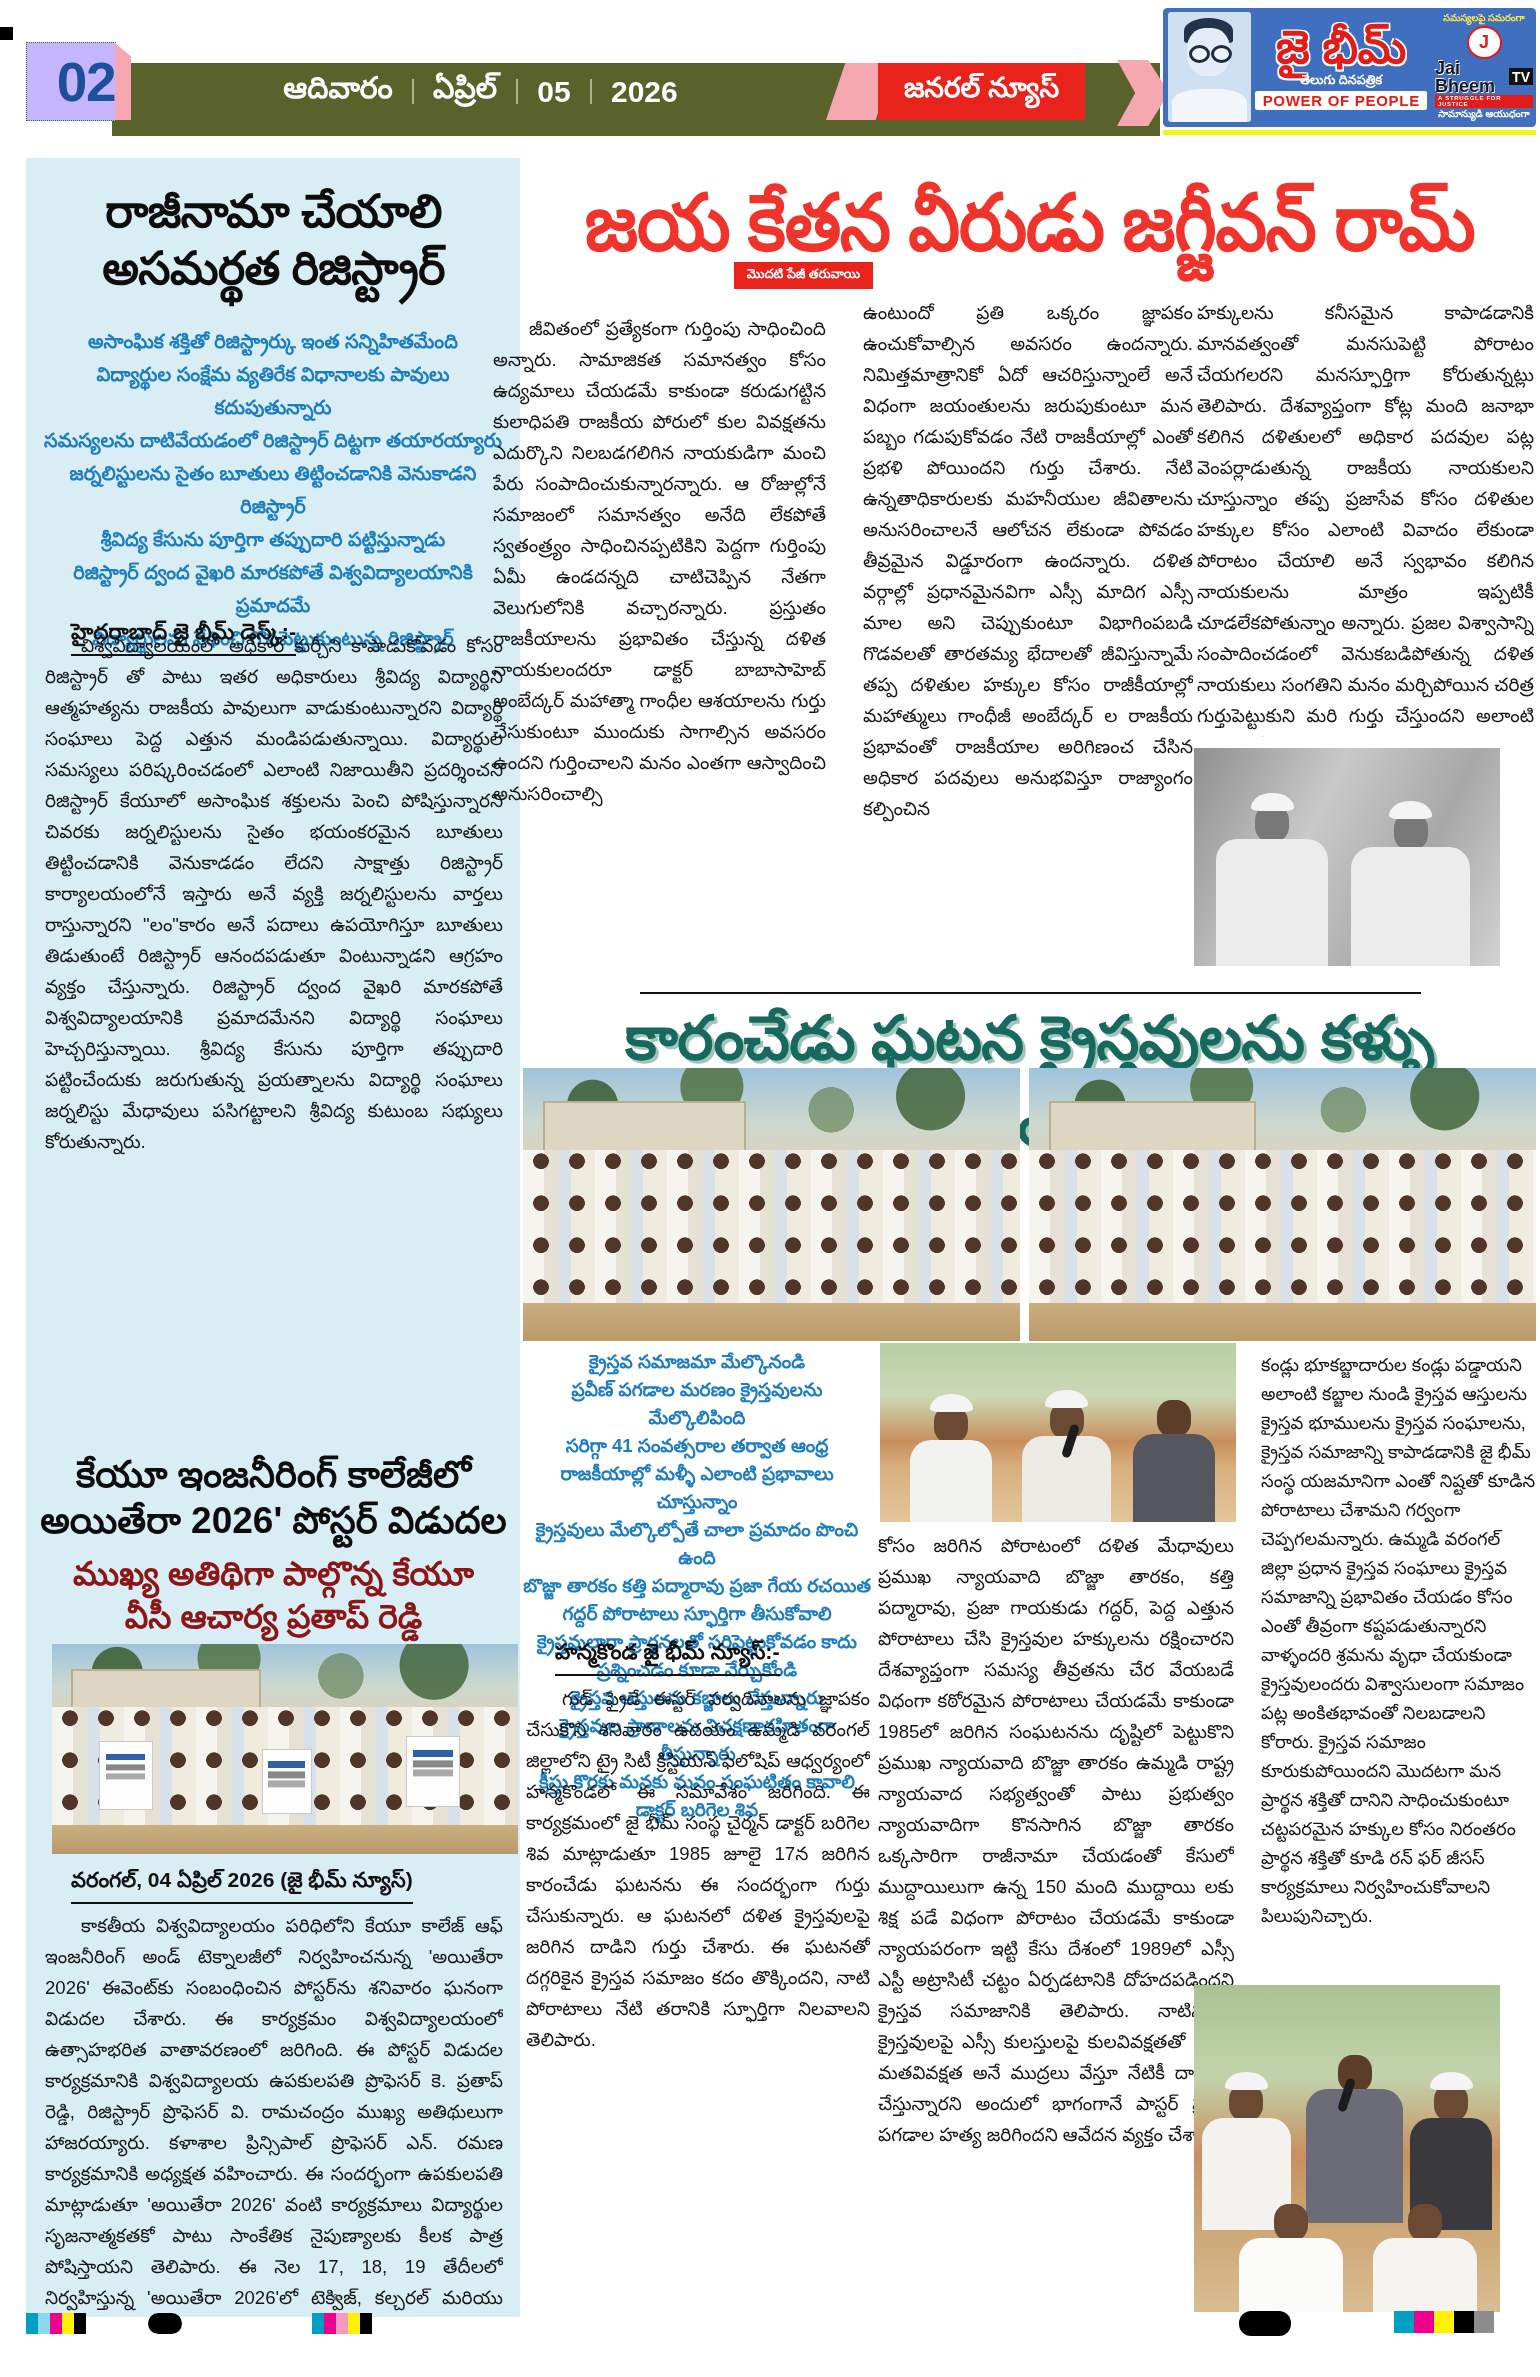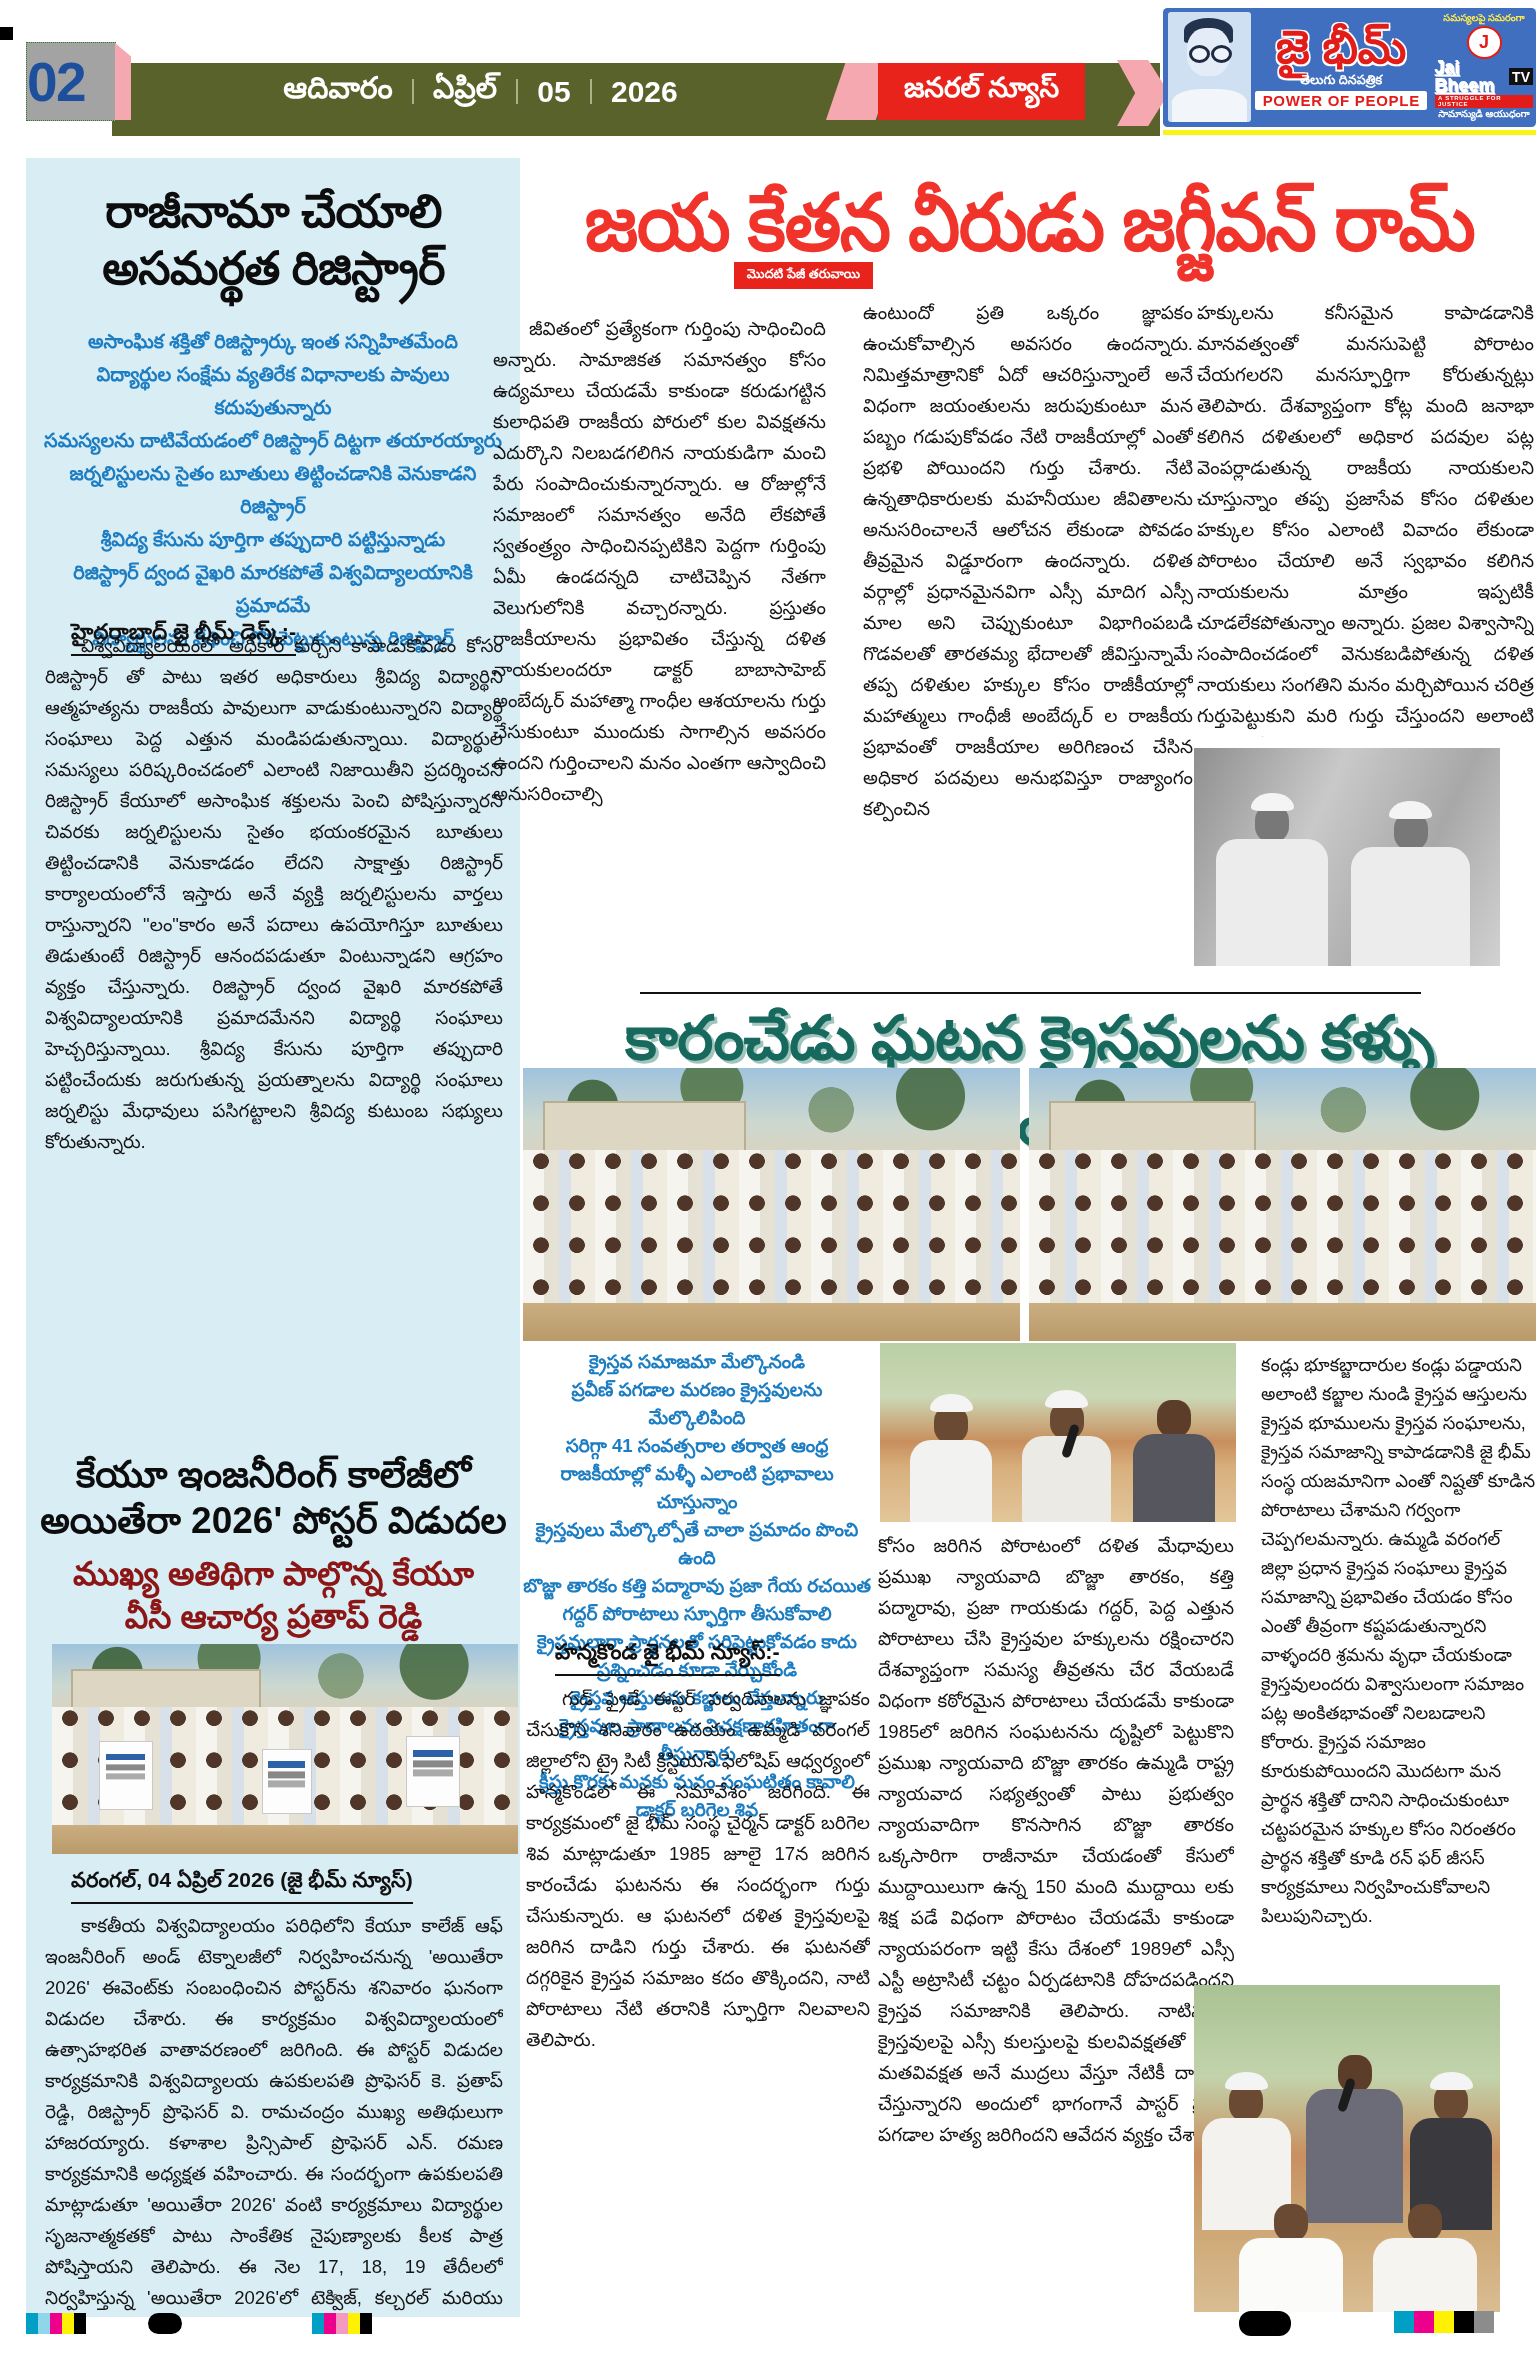--- a/index.html
+++ b/index.html
@@ -1,22 +1,22 @@
 <!DOCTYPE html>
 <html style="font-size:12px"><head>
 <meta charset="utf-8">
 <style>
   html,body{margin:0;padding:0;background:#e9e9e9;}
   #page{position:relative;width:1541px;height:2377px;background:#ffffff;overflow:hidden;
         font-family:"Liberation Sans","DejaVu Sans",sans-serif;color:#1a1a1a;}
   .abs{position:absolute;}
   
   .corner-mark{left:0;top:27px;width:13.4px;height:13.4px;background:#000;}
-  .pagenum-box{left:26px;top:42px;width:88px;height:77px;background:#a3a3a3;border:1.5px dotted #2a7a2a;
-               display:flex;align-items:center;justify-content:flex-start;z-index:3;}
+  .pagenum-box{left:26px;top:42px;width:88px;height:77px;background:#c4b5fd;border:1.5px dotted #2a7a2a;
+               display:flex;align-items:center;justify-content:flex-end;z-index:3;}
   .pagenum-box:after{content:"";position:absolute;right:-16.4px;top:0;width:16.4px;height:100%;
                background:#f6a8b0;clip-path:polygon(0 0,100% 18%,100% 100%,0 100%);}
   .pagenum{font-size:55px;font-weight:800;color:#1d4f9c;letter-spacing:-1.5px;}
   .datebar{left:112px;top:63px;width:1048px;height:73px;background:#59622a;z-index:1;}
   .datebar-inner{position:absolute;left:0;top:0;width:737px;height:57px;display:flex;align-items:center;
                justify-content:center;gap:19.4px;color:#fff;font-size:30px;font-weight:700;}
   .datebar-inner .sep{width:1.5px;height:25px;background:#cfd3b0;opacity:.7;}
   .pink-slant{left:826px;top:63px;width:69px;height:57px;background:#f6a8b0;
                clip-path:polygon(28% 0,100% 0,72% 100%,0 100%);z-index:2;}
   .section-box{left:878px;top:63px;width:207px;height:57px;background:#e8231c;display:flex;align-items:center;
@@ -35,22 +35,22 @@
   .brand-mid{flex:1;display:flex;flex-direction:column;align-items:center;justify-content:center;gap:1.5px;}
   .brand-title{color:#e21c19;font-size:46px;font-weight:800;line-height:1;
                text-shadow:1.5px 1.5px 0 #fff,-1.5px -1.5px 0 #fff,1.5px -1.5px 0 #fff,-1.5px 1.5px 0 #fff;}
   .brand-sub{color:#fff;font-size:12.7px;font-weight:600;margin-top:1px;}
   .brand-tag{background:#fff;color:#e21c19;font-size:15px;font-weight:800;padding:0.7px 7.5px;border-radius:2.2px;letter-spacing:0.7px;}
   .brand-right{width:98px;flex:none;display:flex;flex-direction:column;align-items:center;justify-content:space-between;padding:4.5px 3px;}
   .slogan{color:#ffe84d;font-size:9.7px;font-weight:700;white-space:nowrap;}
   .slogan.bottom{color:#ffffff;}
   .tv-circle{width:31px;height:31px;border-radius:50%;background:#fff;border:2.2px solid #e21c19;color:#e21c19;
              display:flex;align-items:center;justify-content:center;font-weight:800;font-size:18px;}
-  .tv-name{color:#ffffff;font-size:18px;font-weight:800;line-height:1;
-           text-shadow:0.7px 0.7px 0 #fff,-0.7px -0.7px 0 #fff;text-decoration:underline;}
+  .tv-name{color:#0f172a;font-size:18px;font-weight:800;line-height:1;
+           text-shadow:0.7px 0.7px 0 #fff,-0.7px -0.7px 0 #fff;}
   .tv-row{display:flex;align-items:center;gap:3px;}
   .tv-badge{background:#111;color:#fff;font-size:14px;font-weight:800;padding:0.7px 3px;}
   .tv-caption{background:#e21c19;color:#fff;font-size:6px;font-weight:700;padding:0.7px 3px;letter-spacing:0.7px;}
   
   .left-panel{left:26px;top:158px;width:494px;height:2159px;background:#d9edf5;}
   .a1-headline{left:34px;top:183px;width:479px;text-align:center;font-size:46px;line-height:57px;
                font-weight:800;color:#0d0d0d;letter-spacing:-0.7px;}
   .a1-points{left:36px;top:325px;width:474px;text-align:center;color:#1d7dc2;font-size:19.4px;
              font-weight:600;line-height:33px;}
   .dateline{font-size:21.6px;font-weight:800;color:#111;border-bottom:2.2px solid #111;

